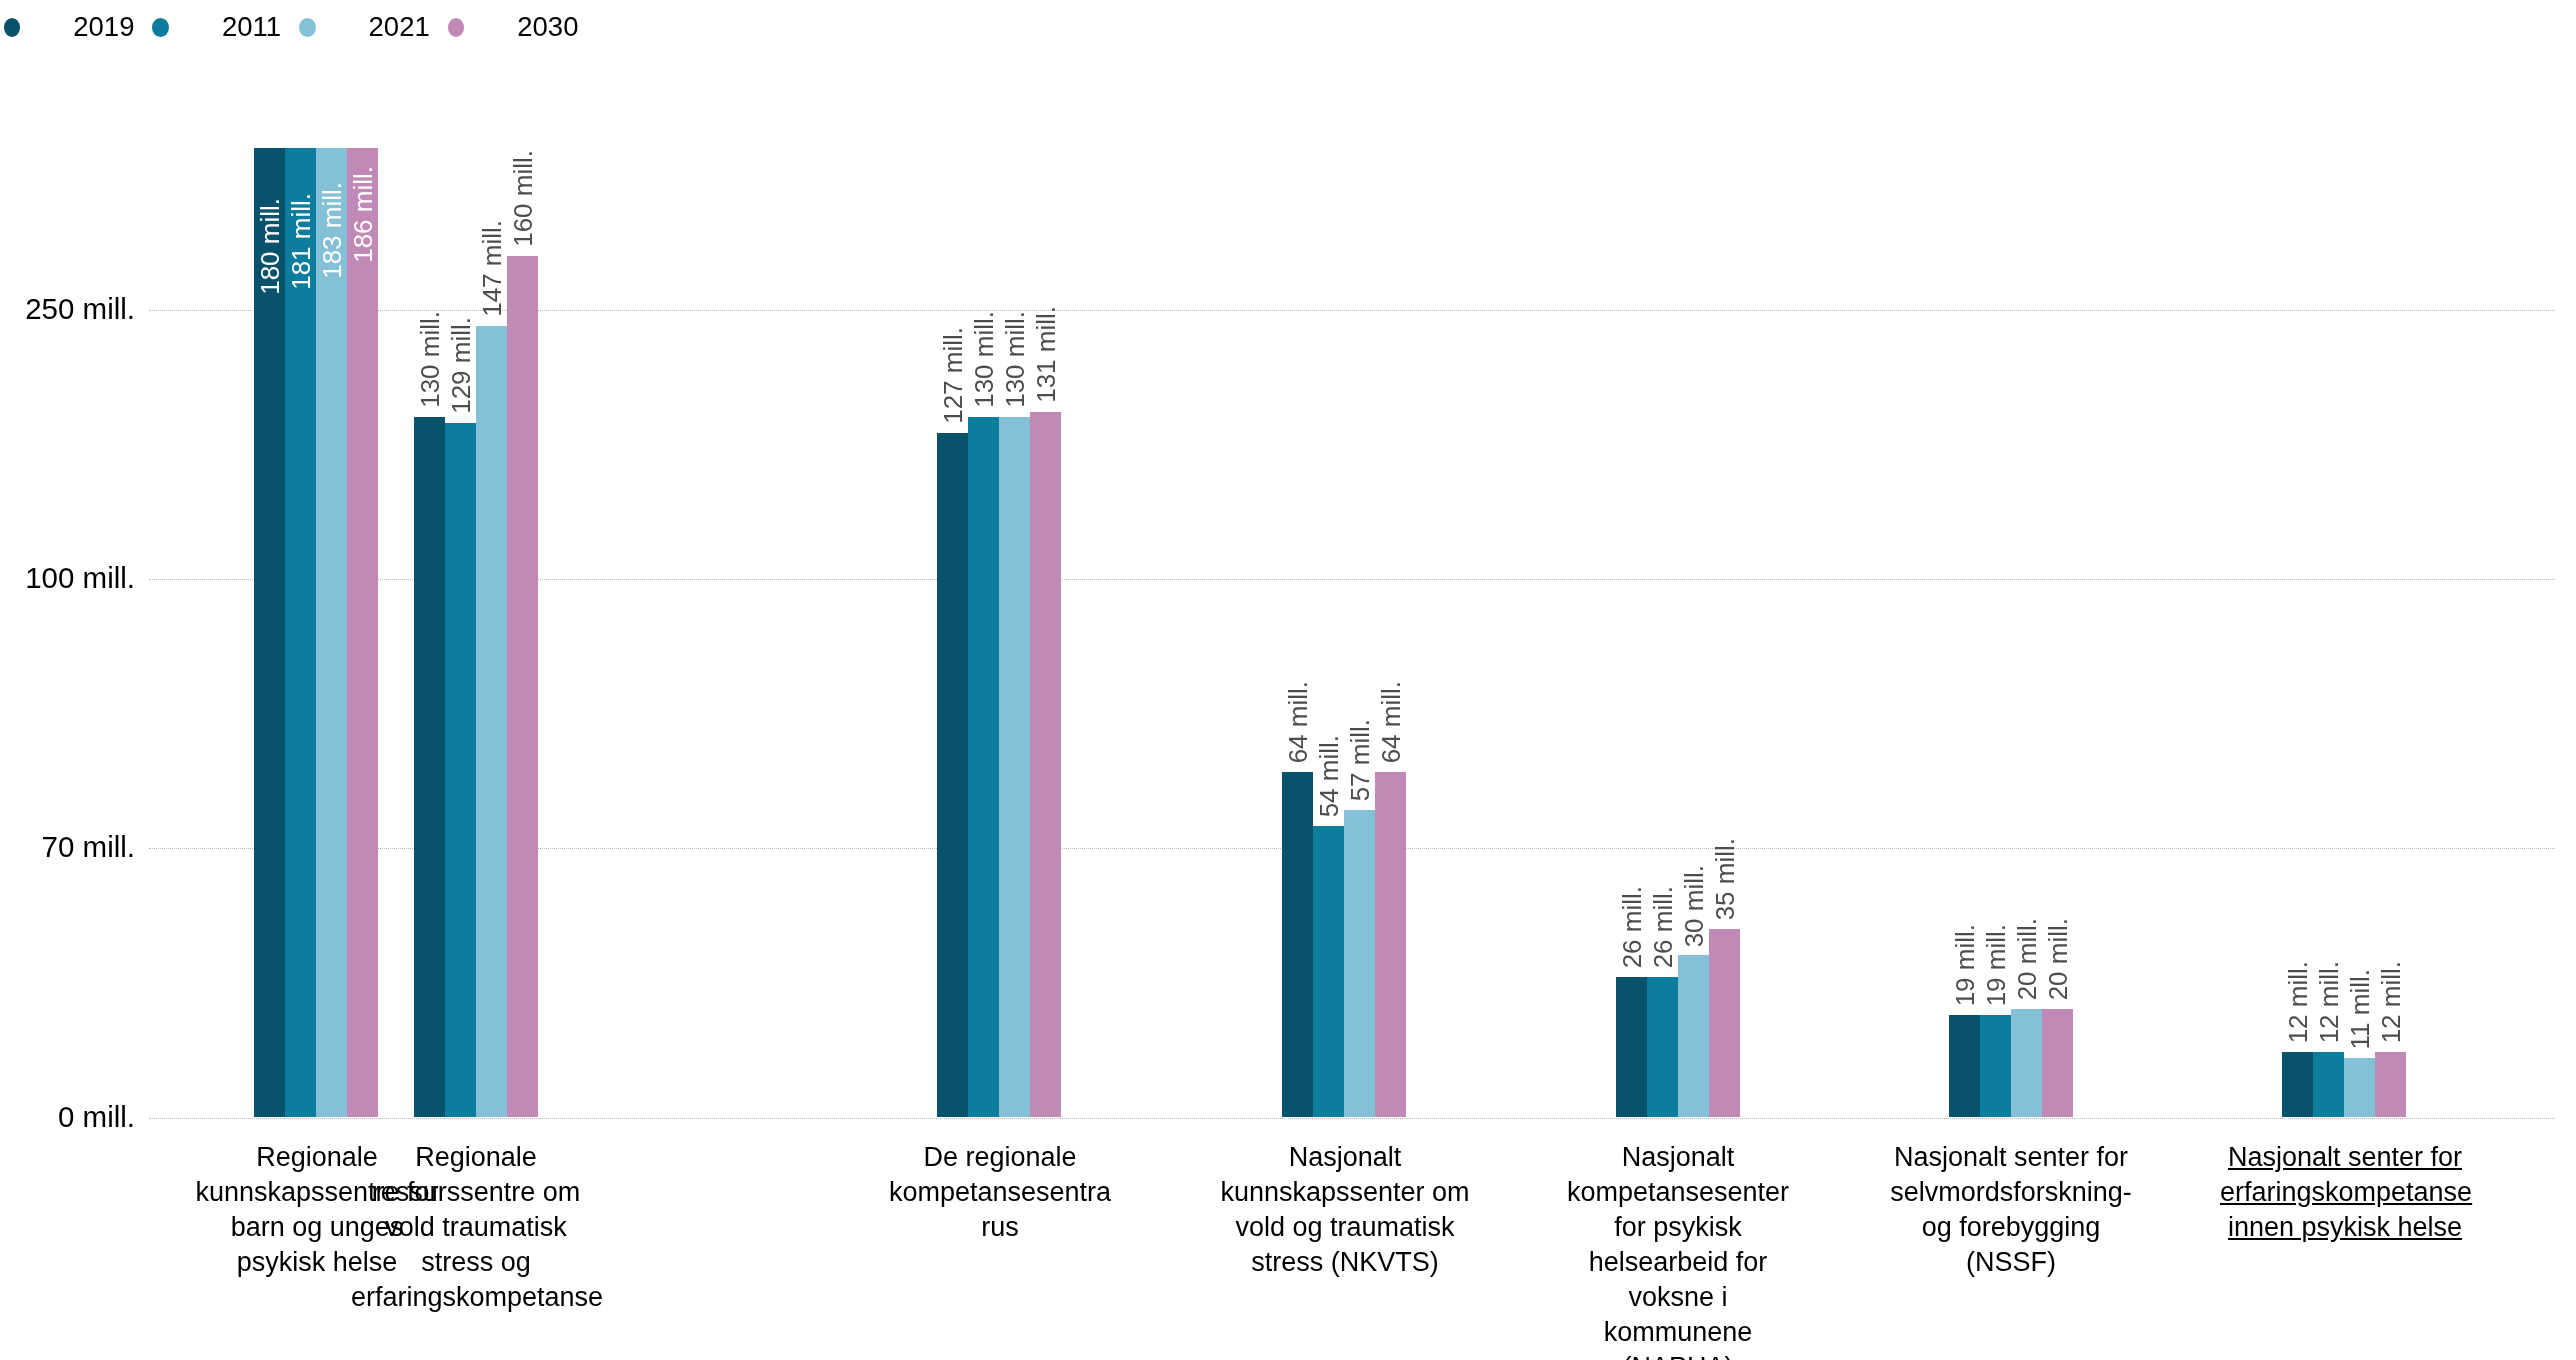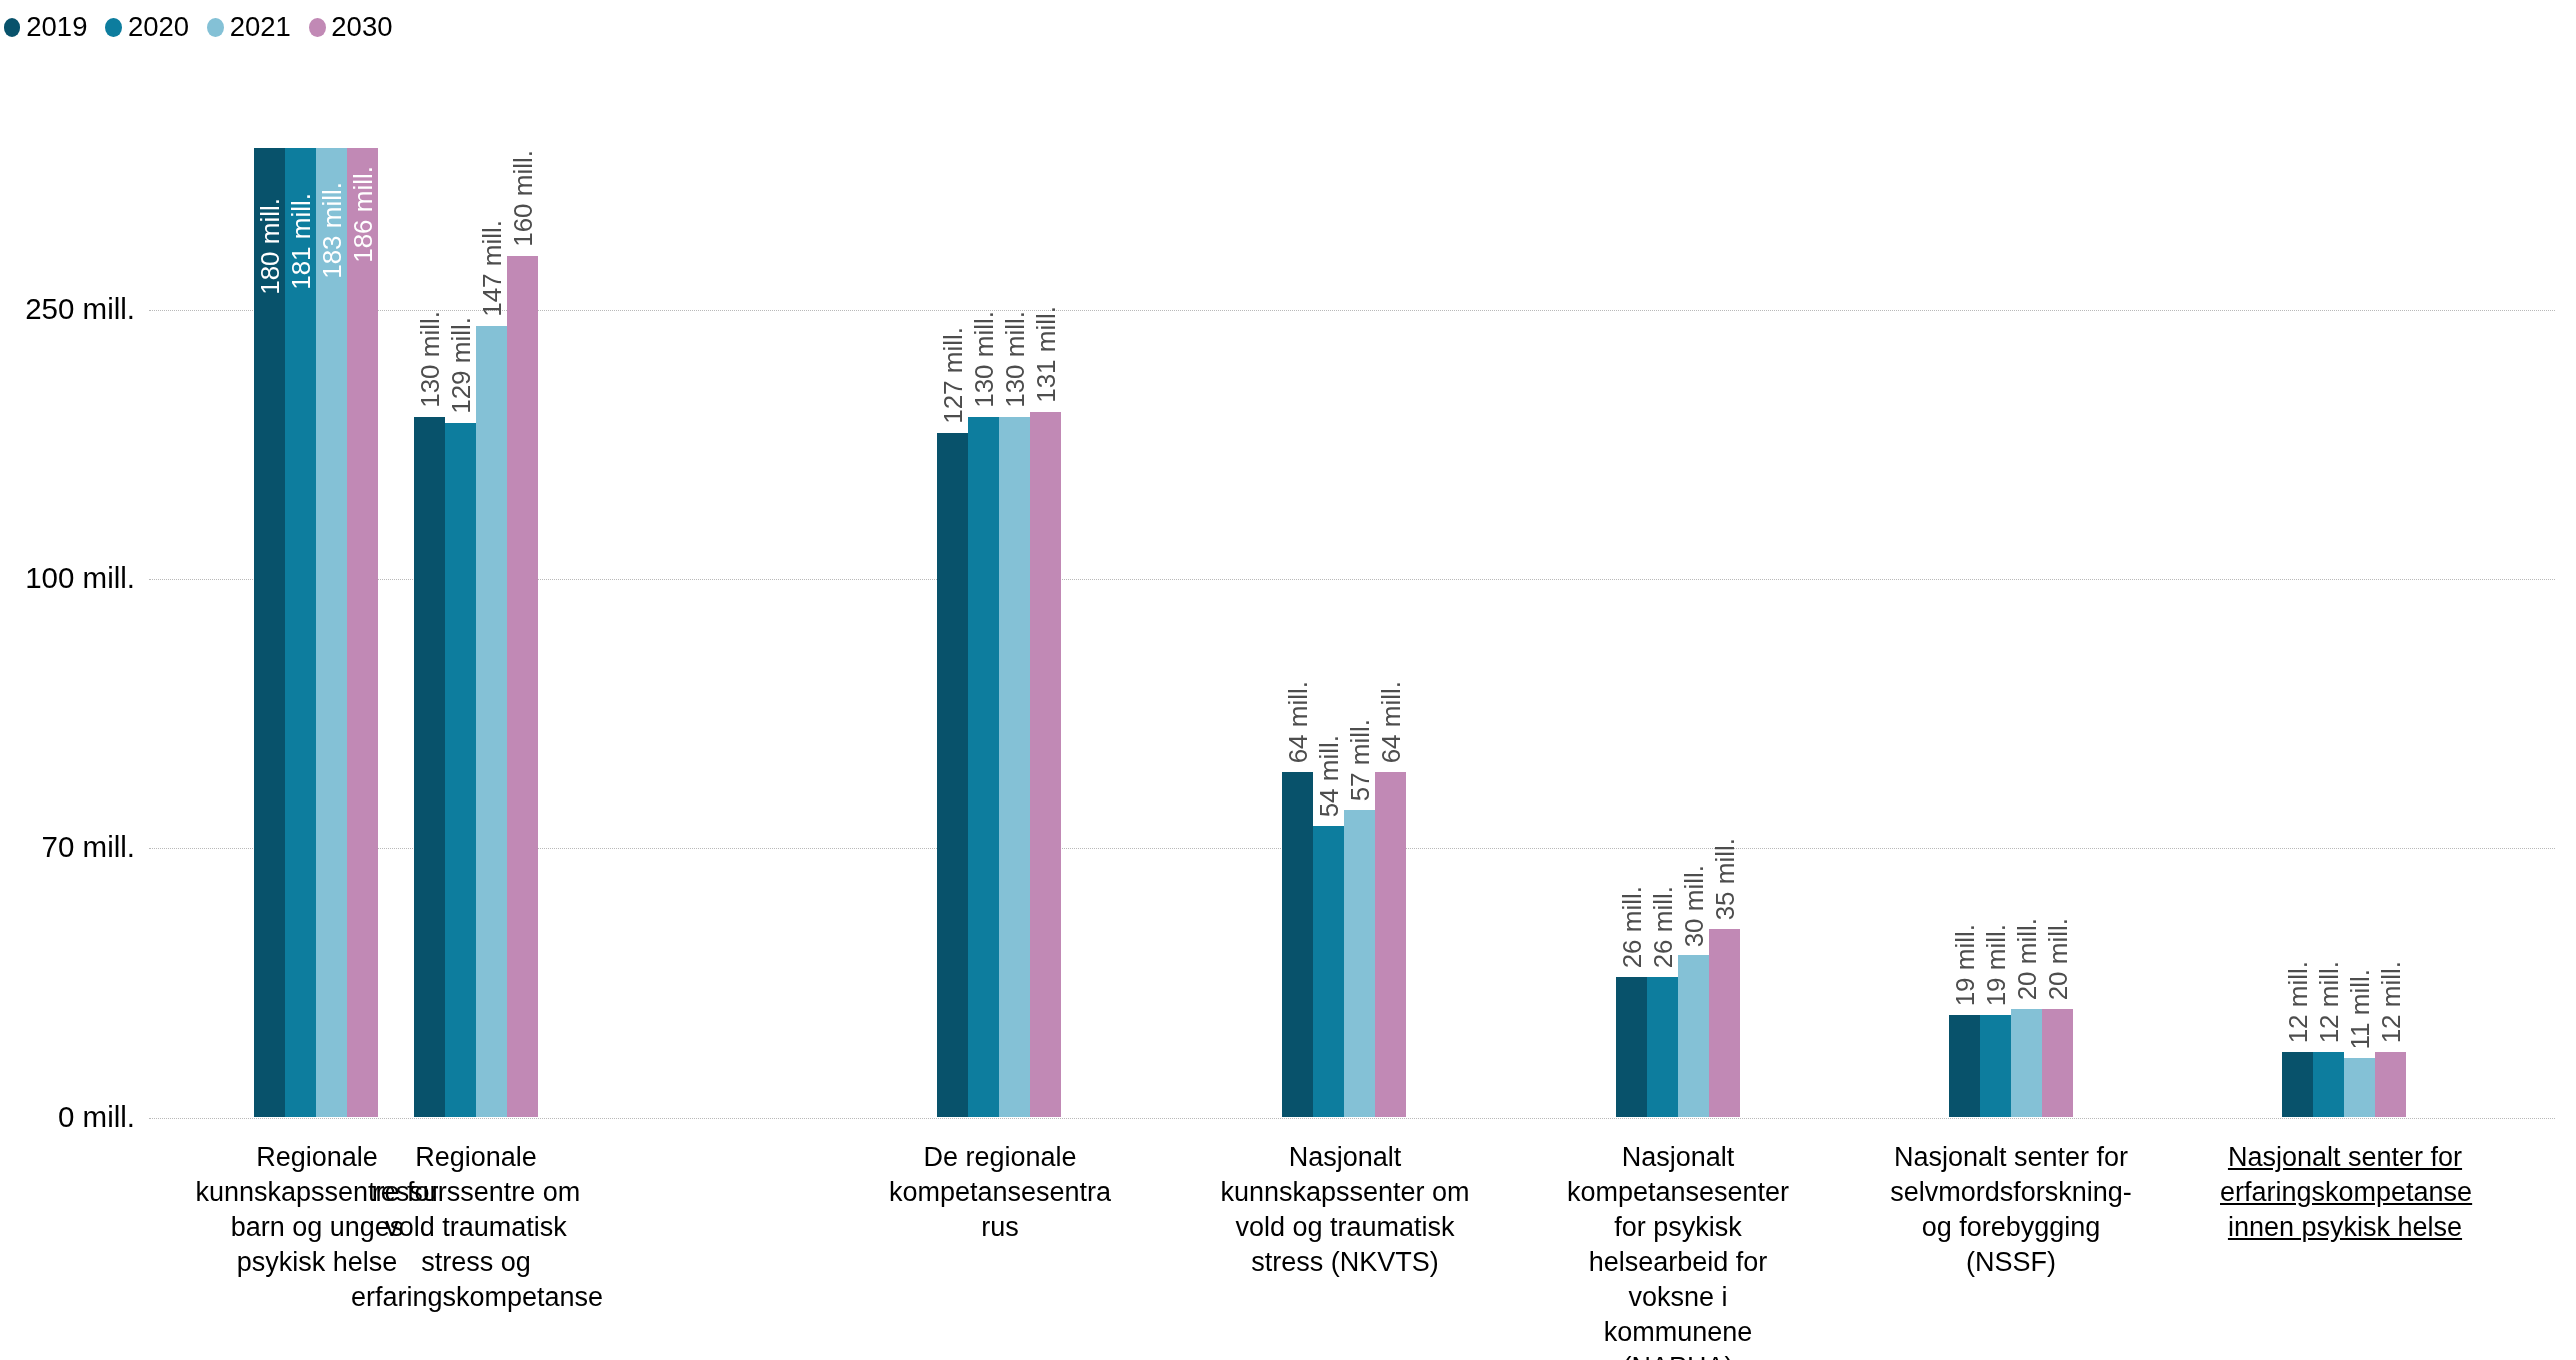--- a/index.html
+++ b/index.html
@@ -29,20 +29,21 @@
   .legend-dot{
     width:16.7px;height:19px;
     border-radius:50%;
     flex:0 0 auto;
   }
   .legend-label{
     font-size:27.5px;
     line-height:27.5px;
     color:#000;
     letter-spacing:0px;
+    margin-left:47px;
   }
 
   
   #plot{
     position:absolute;
     left:0; top:0;
     width:2576px; height:1360px;
   }
   #gridlayer{
     position:absolute;
@@ -136,21 +137,21 @@
 </head>
 <body>
 
 <div id="legend">
     <div class="legend-item">
       <span class="legend-dot" style="background: rgb(8, 82, 107);"></span>
       <span class="legend-label">2019</span>
     </div>
     <div class="legend-item">
       <span class="legend-dot" style="background: rgb(13, 125, 158);"></span>
-      <span class="legend-label">2020</span>
+      <span class="legend-label">2011</span>
     </div>
     <div class="legend-item">
       <span class="legend-dot" style="background: rgb(132, 193, 214);"></span>
       <span class="legend-label">2021</span>
     </div>
     <div class="legend-item">
       <span class="legend-dot" style="background: rgb(193, 137, 181);"></span>
       <span class="legend-label">2030</span>
     </div>
   </div>

